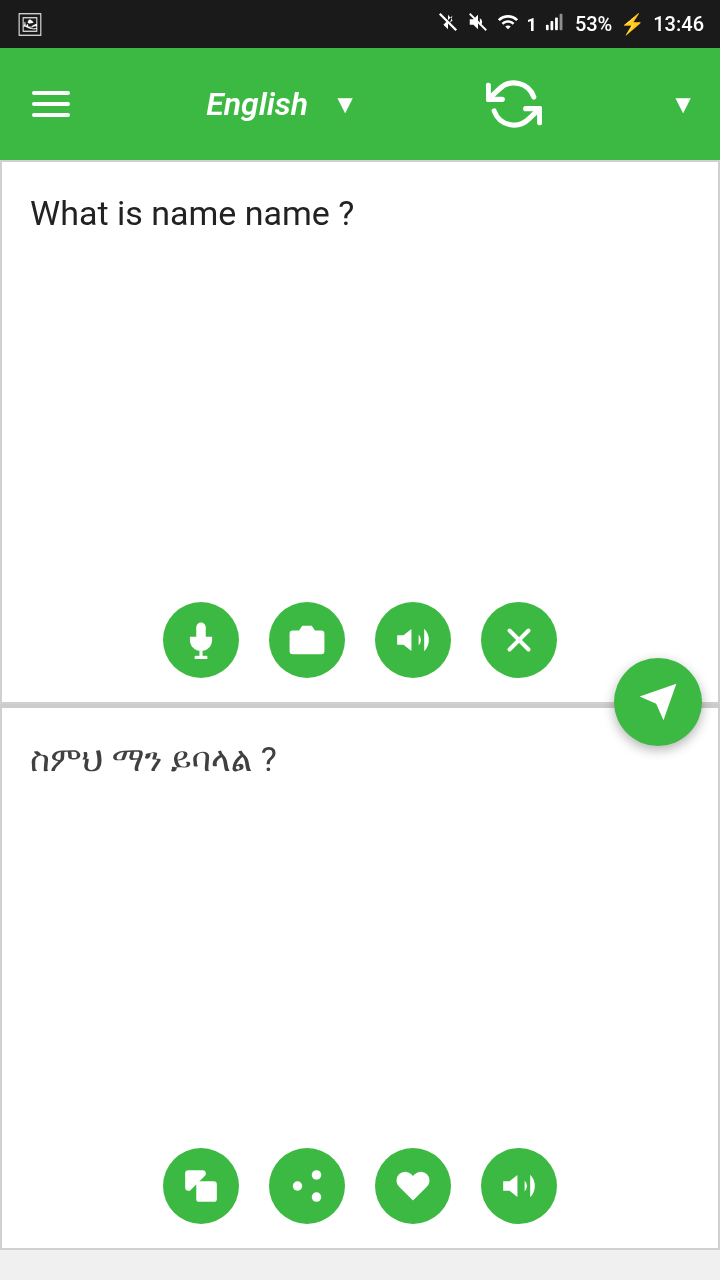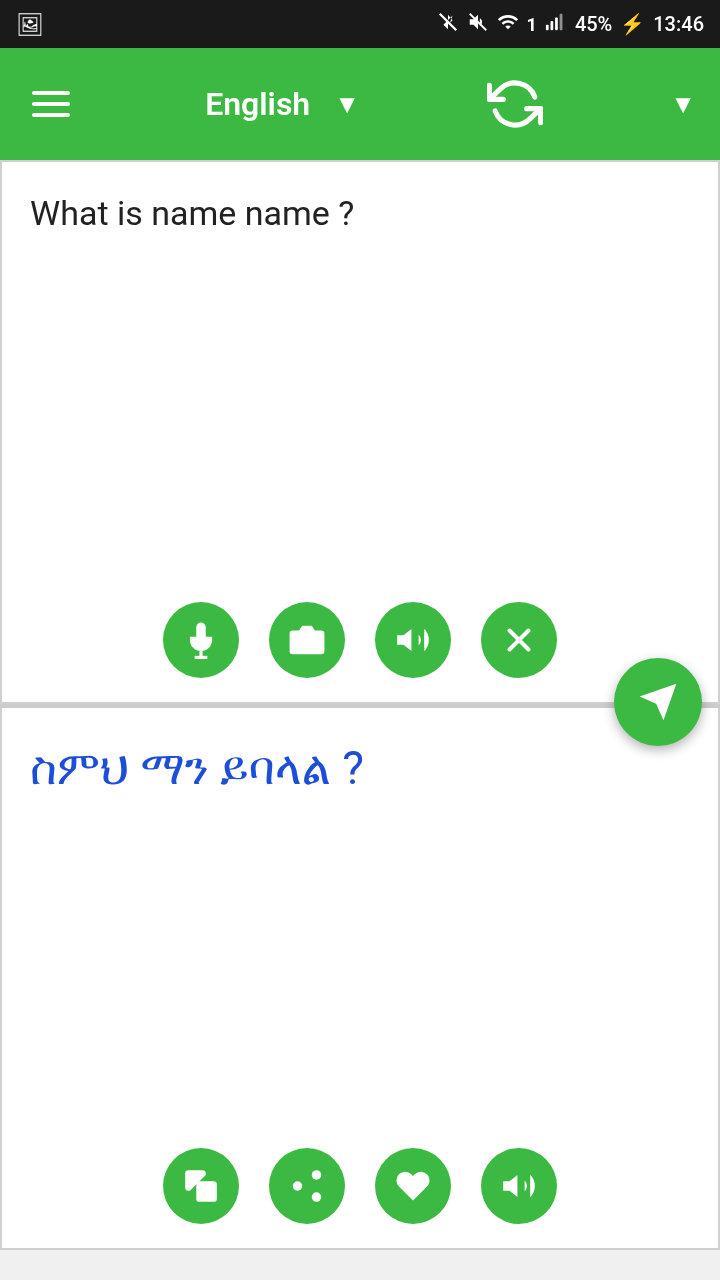--- a/index.html
+++ b/index.html
@@ -56,20 +56,21 @@
       width: 38px;
       height: 4px;
       background: white;
       border-radius: 2px;
     }
     .lang-selector {
       display: flex;
       align-items: center;
       gap: 24px;
       cursor: pointer;
+      font-style: italic;
     }
     .lang-label {
       color: white;
       font-size: 32px;
       font-weight: 600;
     }
     .chevron-down {
       color: white;
       font-size: 26px;
     }
@@ -134,22 +135,22 @@
     
     .bottom-panel {
       background: white;
       border: 2px solid #d0d0d0;
       margin: 0;
       border-top: none;
       min-height: 520px;
       position: relative;
     }
     .translated-text {
-      font-size: 46px;
-      color: #1d4ed8;
+      font-size: 34px;
+      color: #404040;
       padding: 28px 28px 0 28px;
       min-height: 420px;
       line-height: 1.4;
     }
     .bottom-actions-2 {
       display: flex;
       align-items: center;
       justify-content: center;
       gap: 30px;
       padding: 20px 0 24px 0;
@@ -210,21 +211,21 @@
     <span style="font-size:18px;font-weight:bold;">1</span>
     <span>
       <svg width="22" height="22" viewBox="0 0 24 24" fill="white">
         <rect x="1" y="15" width="3" height="6" rx="1"></rect>
         <rect x="6" y="11" width="3" height="10" rx="1"></rect>
         <rect x="11" y="7" width="3" height="14" rx="1"></rect>
         <rect x="16" y="3" width="3" height="18" rx="1" opacity="0.3"></rect>
         <rect x="16" y="3" width="3" height="18" rx="1" opacity="0.3"></rect>
       </svg>
     </span>
-    <span>45%</span>
+    <span>53%</span>
     <span>⚡</span>
     <span>13:46</span>
   </div>
 </div>
 
 <div class="toolbar">
   <div class="menu-icon-btn">
     <div class="menu-line"></div>
     <div class="menu-line"></div>
     <div class="menu-line"></div>

